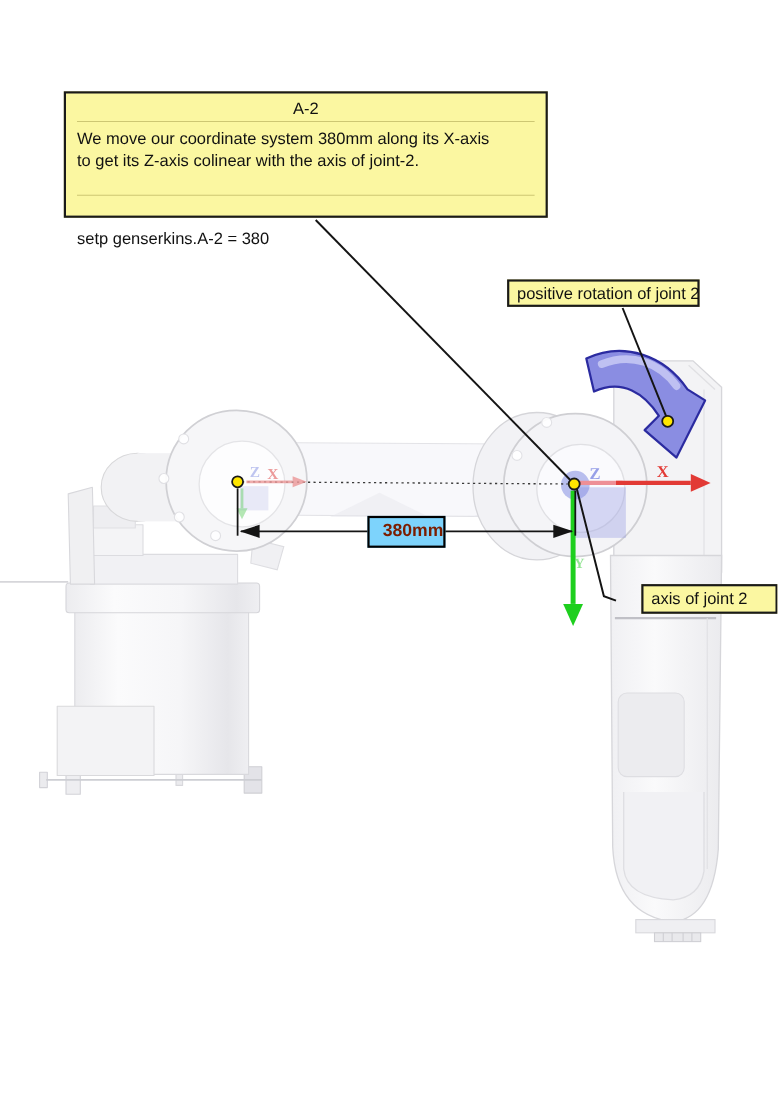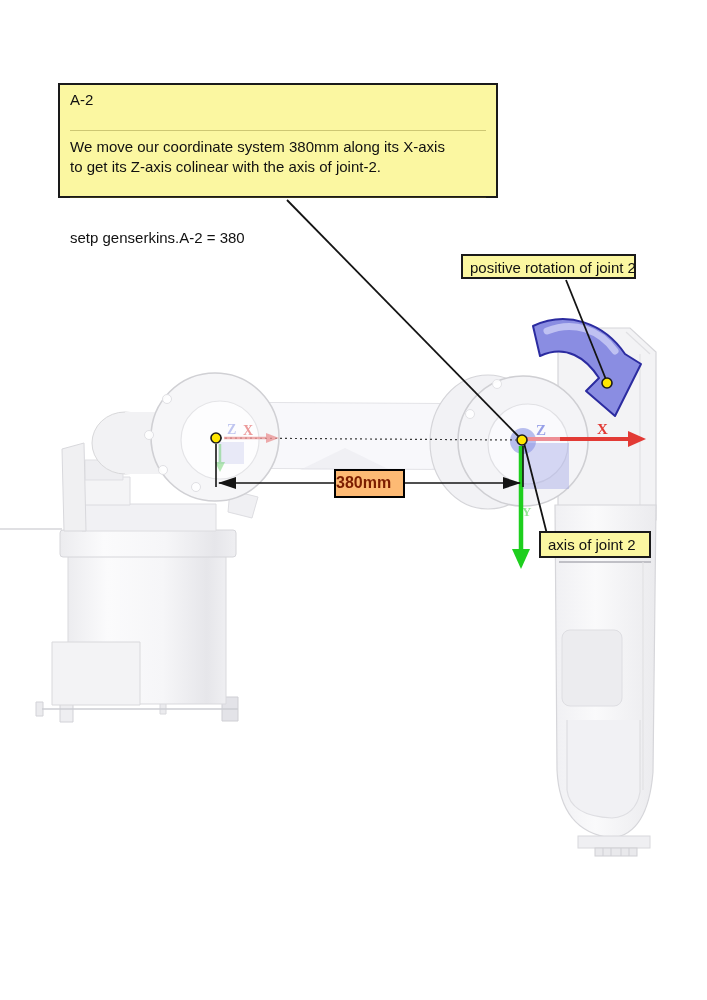--- a/index.html
+++ b/index.html
@@ -8,29 +8,29 @@
     font-family:"Liberation Sans",sans-serif;overflow:hidden;
   }
   svg.scene{position:absolute;left:0;top:0;}
   .callout{
     position:absolute;box-sizing:border-box;
     background:#FBF7A1;border:2px solid #1a1a1a;
     color:#111;font-size:15px;line-height:20px;
   }
   .callout.small{padding:2px 7px 3px 7px;white-space:nowrap;}
   .a2box{left:58px;top:83px;width:440px;height:115px;padding:5px 10px;}
-  .a2box .ttl{border-bottom:1px solid rgba(120,110,30,0.35);padding-bottom:20px;}
+  .a2box .ttl{border-bottom:1px solid rgba(120,110,30,0.35);padding-bottom:0;text-align:center;}
   .a2box .bdy{padding-top:6px;border-bottom:1px solid rgba(120,110,30,0.35);padding-bottom:20px;}
   .a2box .cmd{padding-top:6px;margin-top:24px;}
   .posrot{left:461px;top:254px;width:175px;height:25px;}
-  .axlab{left:539px;top:531px;width:112px;height:27px;padding-top:3px;}
+  .axlab{left:583px;top:531px;width:124px;height:27px;padding-top:3px;}
   .dimbox{
     position:absolute;box-sizing:border-box;left:334px;top:469px;width:71px;height:29px;
-    background:#fdba74;border:2px solid #000;color:#7B1D00;
-    font-size:16px;font-weight:bold;text-align:left;line-height:24px;
+    background:#7dd3fc;border:2px solid #000;color:#7B1D00;
+    font-size:16px;font-weight:bold;text-align:right;line-height:24px;
   }
   .axis-text{font-family:"Liberation Serif",serif;font-weight:bold;}
 </style>
 </head>
 <body>
 
 <div class="canvas">
 
   <svg class="scene" width="707" height="1000" viewBox="0 0 707 1000">
     <defs>

